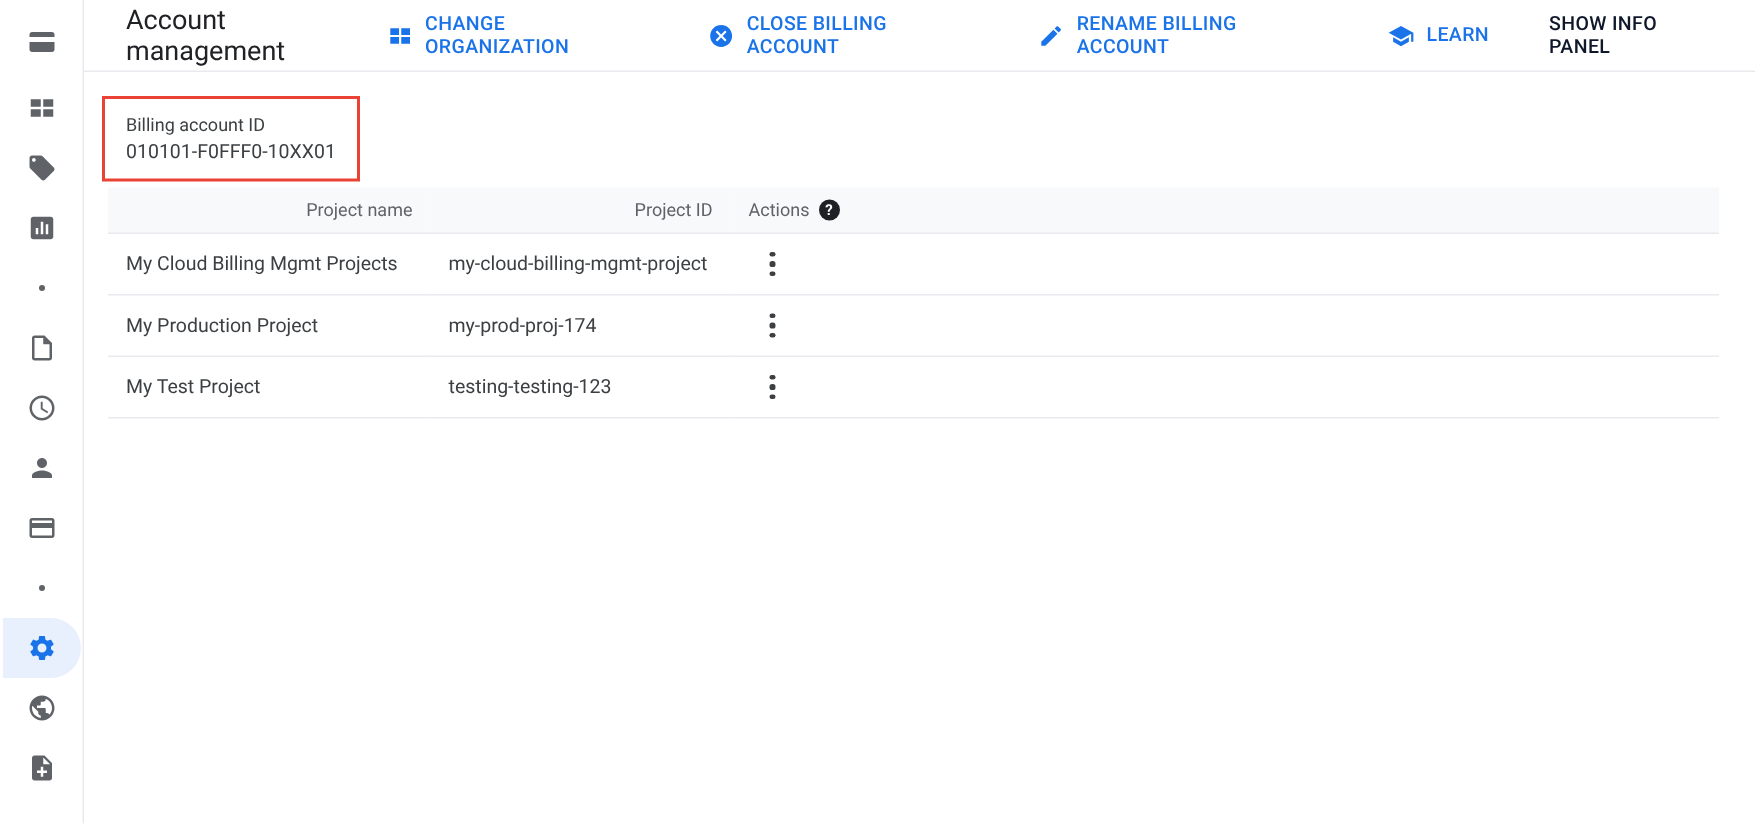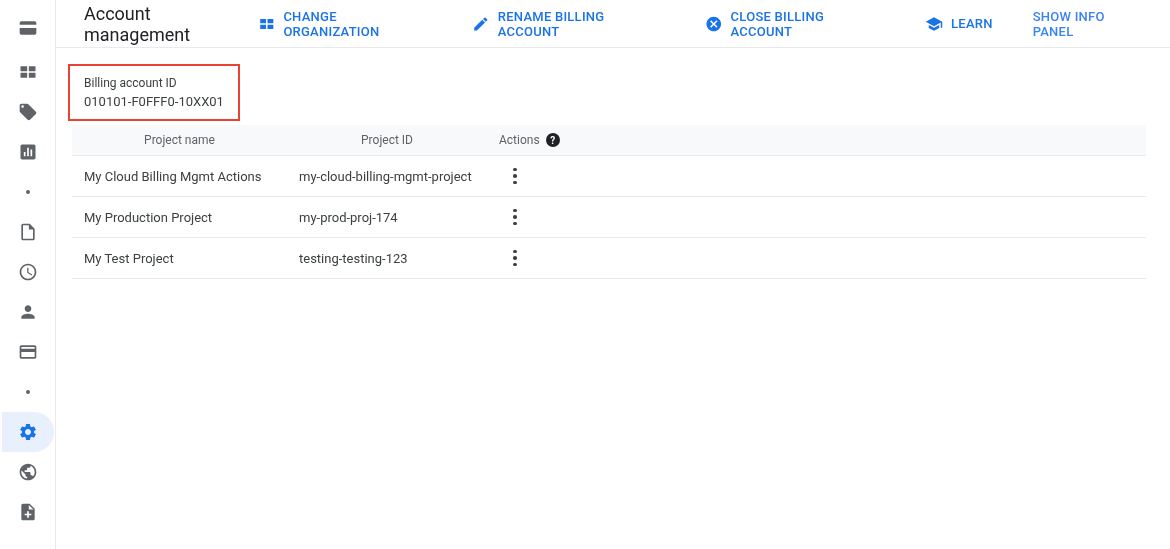--- a/index.html
+++ b/index.html
@@ -70,21 +70,21 @@
     gap: 8px;
     color: #1a73e8;
     font-size: 13px;
     font-weight: 500;
     letter-spacing: 0.25px;
     cursor: pointer;
     text-transform: uppercase;
   }
   .action-btn svg { width: 18px; height: 18px; fill: currentColor; }
   .info-panel-btn {
-    color: #3b82f6;
+    color: #0f172a;
     font-size: 13px;
     font-weight: 500;
     letter-spacing: 0.25px;
     cursor: pointer;
   }
 
   .content { padding: 16px 24px 0 16px; }
   .billing-id-box {
     border: 2.5px solid #ea4335;
     padding: 10px 14px 10px 14px;
@@ -102,21 +102,21 @@
     margin: 4px 0 10px 0;
   }
 
   .projects-table {
     width: 100%;
     border-collapse: collapse;
     font-size: 13px;
   }
   .projects-table thead tr { background: #f8f9fa; }
   .projects-table th {
-    text-align: center;
+    text-align: right;
     font-weight: 400;
     color: #5f6368;
     padding: 8px 12px;
     border-bottom: 1px solid #e8eaed;
     font-size: 12px;
   }
   .projects-table td {
     padding: 8px 12px;
     border-bottom: 1px solid #e8eaed;
     color: #3c4043;
@@ -221,29 +221,29 @@
       <div class="page-title">Account management</div>
       <div class="actions">
         <div class="action-btn">
           <svg viewBox="0 0 24 24">
               <path d="M3 5h8v6H3V5zm10 0h8v6h-8V5zM3 13h8v6H3v-6zm10 0h8v6h-8v-6z"></path>
             </svg>
           <span>CHANGE ORGANIZATION</span>
         </div>
         <div class="action-btn">
           <svg viewBox="0 0 24 24">
+              <path d="M12 2C6.48 2 2 6.48 2 12s4.48 10 10 10 10-4.48 10-10S17.52 2 12 2zm5 13.59L15.59 17 12 13.41 8.41 17 7 15.59 10.59 12 7 8.41 8.41 7 12 10.59 15.59 7 17 8.41 13.41 12 17 15.59z"></path>
+            </svg>
+          <span>CLOSE BILLING ACCOUNT</span>
+        </div>
+        <div class="action-btn">
+          <svg viewBox="0 0 24 24">
               <path d="M3 17.25V21h3.75L17.81 9.94l-3.75-3.75L3 17.25zM20.71 7.04c.39-.39.39-1.02 0-1.41l-2.34-2.34c-.39-.39-1.02-.39-1.41 0l-1.83 1.83 3.75 3.75 1.83-1.83z"></path>
             </svg>
           <span>RENAME BILLING ACCOUNT</span>
-        </div>
-        <div class="action-btn">
-          <svg viewBox="0 0 24 24">
-              <path d="M12 2C6.48 2 2 6.48 2 12s4.48 10 10 10 10-4.48 10-10S17.52 2 12 2zm5 13.59L15.59 17 12 13.41 8.41 17 7 15.59 10.59 12 7 8.41 8.41 7 12 10.59 15.59 7 17 8.41 13.41 12 17 15.59z"></path>
-            </svg>
-          <span>CLOSE BILLING ACCOUNT</span>
         </div>
         <div class="action-btn">
           <svg viewBox="0 0 24 24">
               <path d="M5 13.18v4L12 21l7-3.82v-4L12 17l-7-3.82zM12 3L1 9l11 6 9-4.91V17h2V9L12 3z"></path>
             </svg>
           <span>LEARN</span>
         </div>
         <div class="info-panel-btn">SHOW INFO PANEL</div>
       </div>
     </div>
@@ -263,21 +263,21 @@
             <th class="col-actions">
               <div class="actions-header">
                 <span>Actions</span>
                 <span class="help-icon">?</span>
               </div>
             </th>
           </tr>
         </thead>
         <tbody id="projects-body">
             <tr>
-              <td>My Cloud Billing Mgmt Actions</td>
+              <td>My Cloud Billing Mgmt Projects</td>
               <td>my-cloud-billing-mgmt-project</td>
               <td>
                 <div class="kebab">
                   <span></span>
                   <span></span>
                   <span></span>
                 </div>
               </td>
             </tr>
             <tr>

